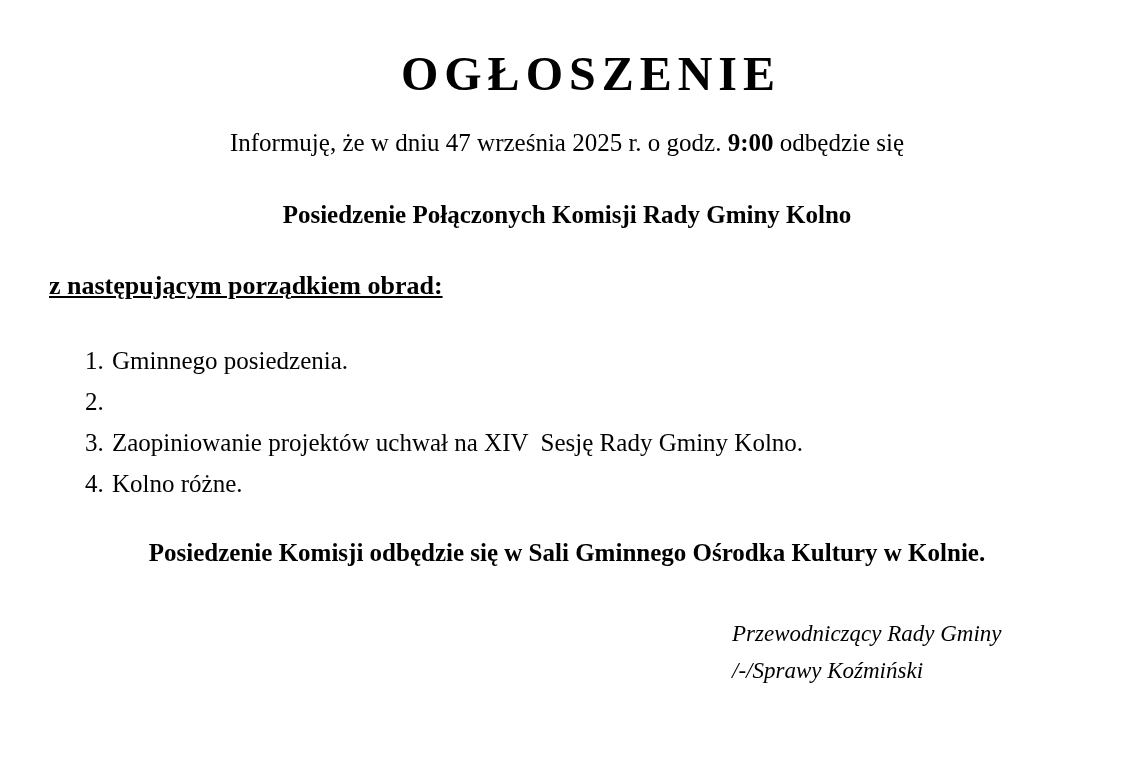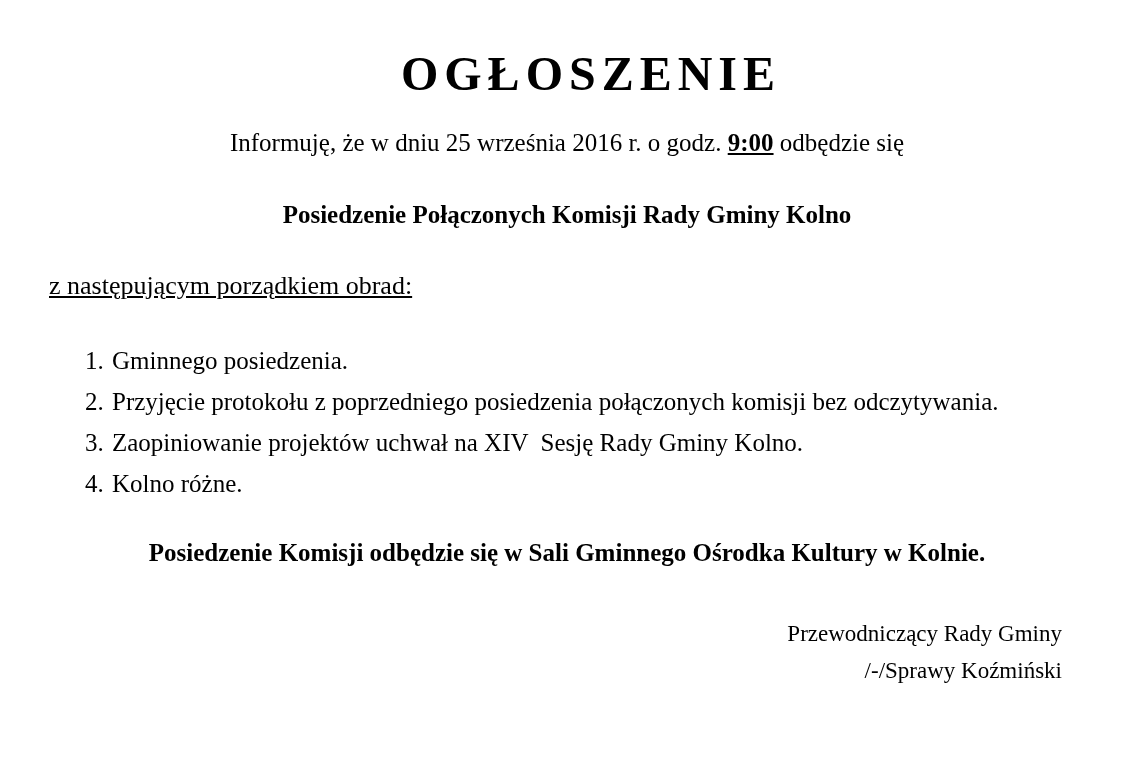--- a/index.html
+++ b/index.html
@@ -31,34 +31,33 @@
   }
   .intro-line {
     margin: 25px 0 0 0;
     text-align: center;
     transform: translateX(6px);
     font-size: 25px;
     line-height: 1.2;
   }
   .intro-line .time {
     font-weight: bold;
-    text-decoration: underline;
   }
   .subtitle {
     margin: 42px 0 0 0;
     text-align: center;
     transform: translateX(6px);
     font-size: 25px;
     font-weight: bold;
     line-height: 1.2;
   }
   .agenda-heading {
     margin: 40px 0 0 49px;
     font-size: 26px;
-    font-weight: normal;
+    font-weight: bold;
     text-decoration: underline;
     line-height: 1.2;
   }
   .agenda {
     list-style: none;
     margin: 45px 0 0 0;
     padding: 0 0 0 85px;
     font-size: 25px;
     line-height: 1.2;
   }
@@ -76,52 +75,52 @@
     margin: 39px 0 0 0;
     text-align: center;
     transform: translateX(6px);
     font-size: 25px;
     font-weight: bold;
     line-height: 1.2;
   }
   .signature {
     width: 330px;
     margin: 51px 60px 0 auto;
-    text-align: right;
+    text-align: left;
     font-size: 23px;
+    font-style: italic;
   }
   .signature p {
     margin: 0;
     line-height: 30px;
   }
   .signature .sig-name {
     margin-top: 7px;
   }
 </style>
 </head>
 <body>
 
 <div class="page">
 
   <h1 class="doc-title">OGŁOSZENIE</h1>
 
-  <p class="intro-line"><span>Informuję, że w dniu 25 września 2016 r. o godz. </span><span class="time">9:00</span><span> odbędzie się</span></p>
+  <p class="intro-line"><span>Informuję, że w dniu 47 września 2025 r. o godz. </span><span class="time">9:00</span><span> odbędzie się</span></p>
 
   <p class="subtitle">Posiedzenie Połączonych Komisji Rady Gminy Kolno</p>
 
   <p class="agenda-heading">z następującym porządkiem obrad:</p>
 
   <ol class="agenda">
     <li>
       <span class="num">1.</span>
       <span class="item-text">Gminnego posiedzenia.</span>
     </li>
     <li>
       <span class="num">2.</span>
-      <span class="item-text">Przyjęcie protokołu z poprzedniego posiedzenia połączonych komisji bez odczytywania.</span>
     </li>
     <li>
       <span class="num">3.</span>
       <span class="item-text">Zaopiniowanie projektów uchwał na XIV  Sesję Rady Gminy Kolno.</span>
     </li>
     <li>
       <span class="num">4.</span>
       <span class="item-text">Kolno różne.</span>
     </li>
   </ol>

